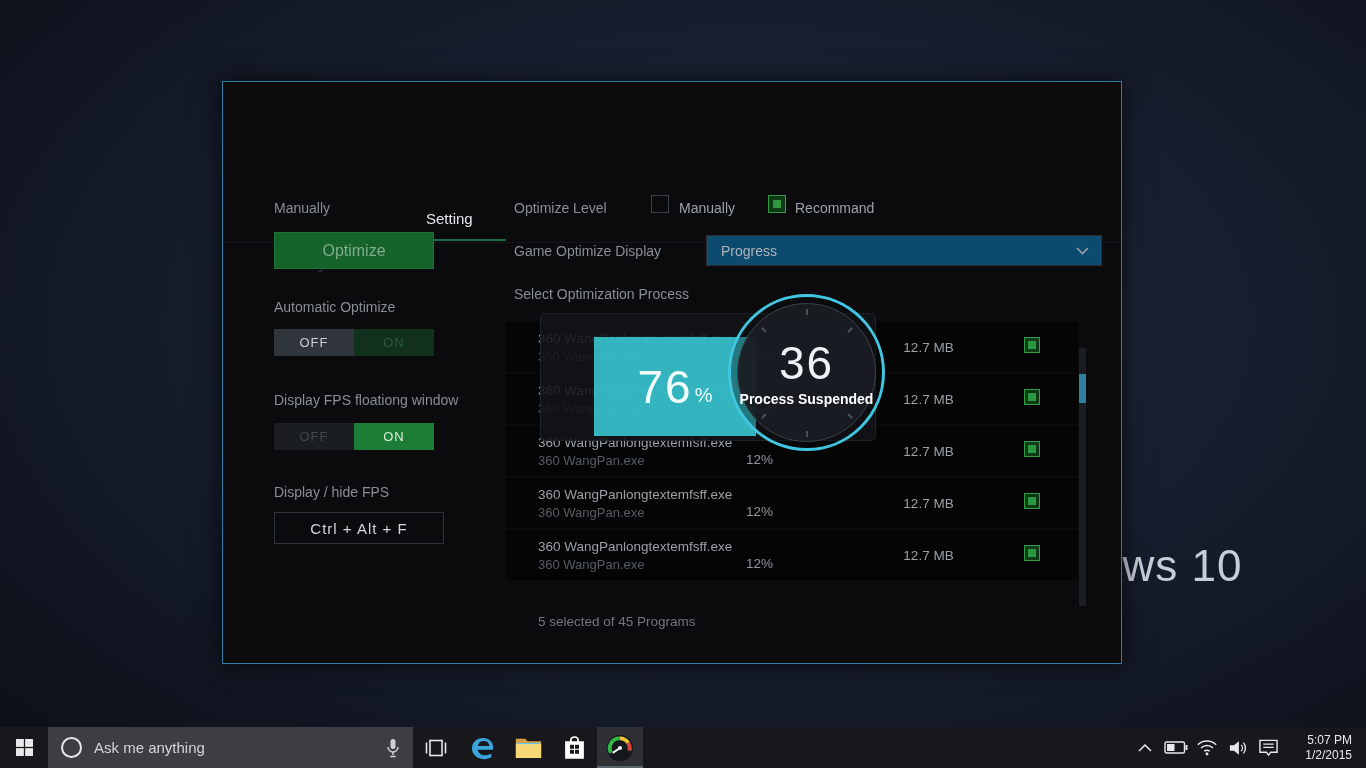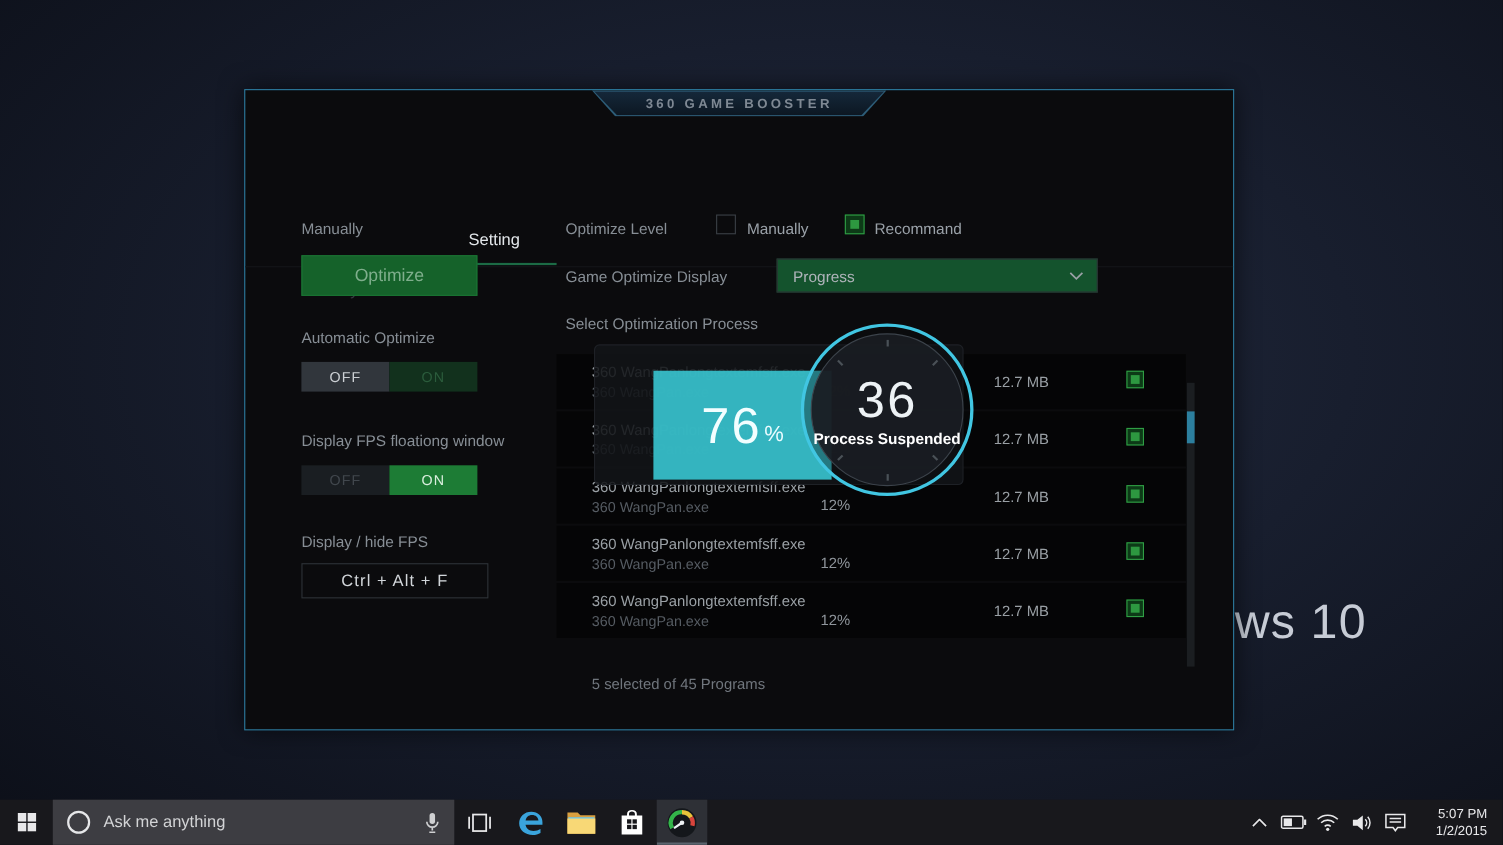--- a/index.html
+++ b/index.html
@@ -45,22 +45,22 @@
     background:#0b0b0d; border:1px solid #2e3338; color:#d2d6da; font-size:15px;
     display:flex; align-items:center; justify-content:center; letter-spacing:1px; }
 
   
   .cb { display:inline-block; position:relative; width:18px; height:18px; }
   .cb-unchecked { border:1px solid #3b4046; background:transparent; }
   .cb-checked { border:1px solid #2f9e44; background:#0d3a17; }
   .cb-checked .cbi { position:absolute; inset:4px; background:#2d9840; }
   .pos-cb1 { position:absolute; left:428px; top:113px; }
   .pos-cb2 { position:absolute; left:545px; top:113px; }
-  .dropdown { position:absolute; left:483px; top:153px; width:292px; height:31px;
-    background:#14532d; border:1px solid #2b2f34; display:flex; align-items:center; }
+  .dropdown { position:absolute; left:483px; top:153px; width:396px; height:31px;
+    background:#0c4a6e; border:1px solid #2b2f34; display:flex; align-items:center; }
   .dropdown .val { margin-left:14px; font-size:14px; color:#aeb3b9; flex:1; }
   .dropdown svg { margin-right:12px; }
 
   
   .ptable { position:absolute; left:283px; top:238px; width:572px; }
   .thead { height:27px; background:#0e1013; display:flex; align-items:center;
     font-size:13.5px; color:#6f757d; }
   .trow { height:50px; margin-top:2px; background:#050506; display:flex; align-items:center; }
   .col-name { flex:1; padding-left:32px; }
   .col-cpu { width:125px; text-align:left;margin-top:16px; }
@@ -113,25 +113,20 @@
     font-size:12px; color:#e8e8ea; line-height:15px; }
 </style>
 </head>
 <body>
 
 <div class="desktop">
   <div class="wallpaper-brand">ows 10</div>
 
   <div class="window">
 
-    <div class="banner-outer">
-      <div class="banner-inner">
-        <span>360 GAME BOOSTER</span>
-      </div>
-    </div>
 
     <div class="tab tab-mygame">My Game</div>
     <div class="tab tab-setting">Setting</div>
     <div class="tab-underline"></div>
     <div class="content-divider"></div>
 
     <div class="lbl" style="left:51px; top:118px;">Manually</div>
     <div class="optimize-btn">Optimize</div>
 
     <div class="lbl" style="left:51px; top:217px;">Automatic Optimize</div>

